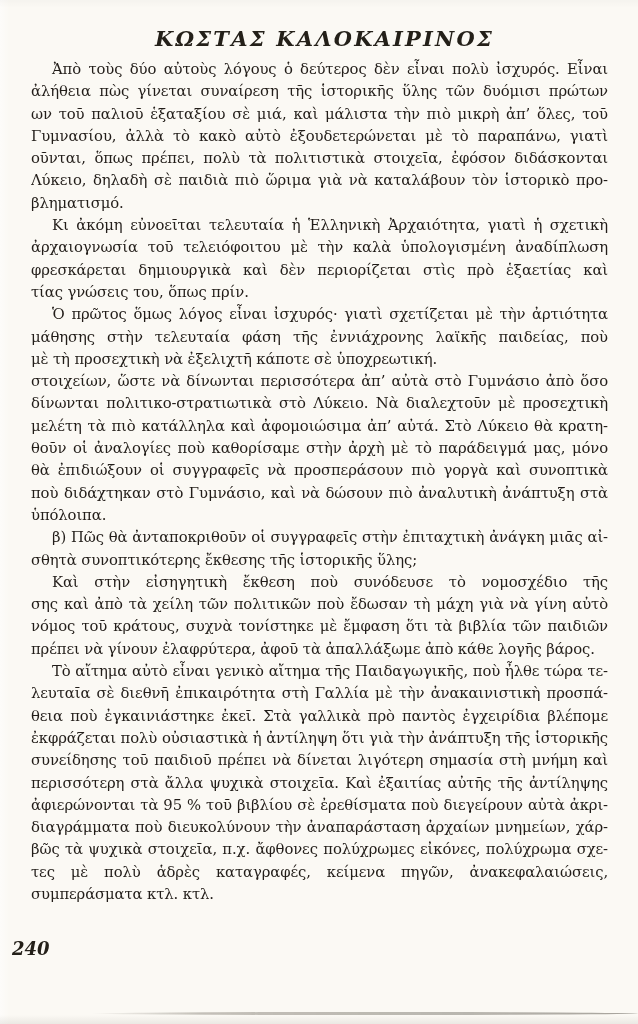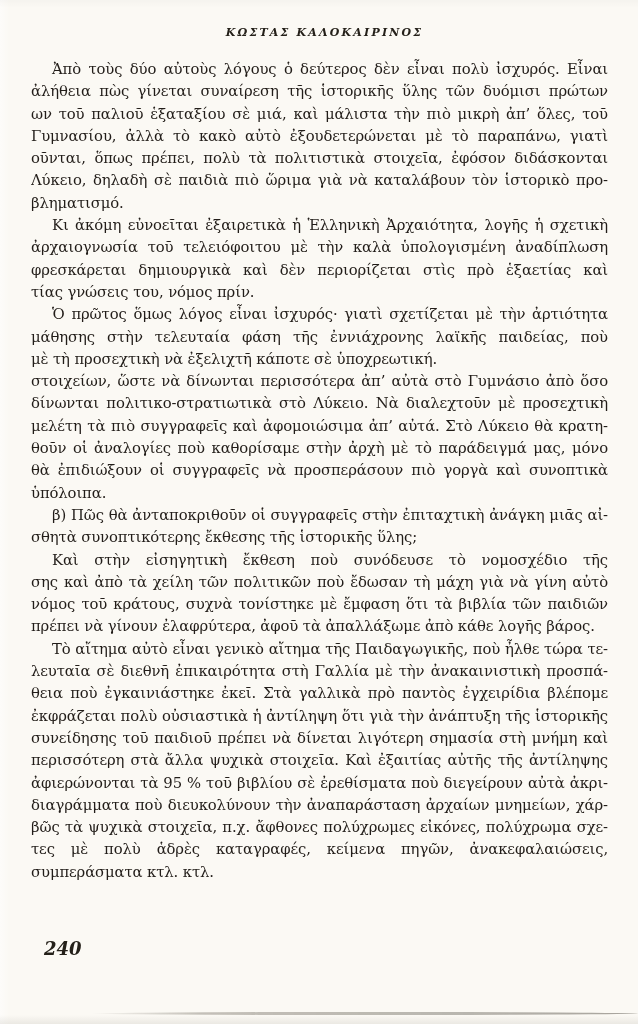--- a/index.html
+++ b/index.html
@@ -17,21 +17,21 @@
       linear-gradient(90deg, rgba(255,255,255,0.5) 0px, rgba(255,255,255,0) 10px),
       #fbf9f4;
     color:#221d19;
   }
   .running-head{
     position:absolute;
     top:26px;left:0;right:0;
     text-align:center;
     font-style:italic;
     font-weight:600;
-    font-size:11px;
+    font-size:21px;
     letter-spacing:2.2px;
     color:#242019;
     padding-left:11px;
   }
   .text-block{
     position:absolute;
     top:58px;
     left:31px;
     width:577px;
   }
@@ -44,21 +44,21 @@
     text-align:justify;
     text-align-last:justify;
     white-space:normal;
     overflow:hidden;
     color:#221d19;
   }
   .line.first{text-indent:21px;}
   .line.lastline{text-align-last:left;}
   .page-number{
     position:absolute;
-    left:44px;
+    left:12px;
     top:938px;
     font-style:italic;
     font-weight:600;
     font-size:18px;
     color:#242019;
     text-align:right;
   }
   .page-edge-shadow{
     position:absolute;
     left:90px;right:0;
@@ -85,36 +85,37 @@
       <div class="para">
         <div class="line first">Ἀπὸ τοὺς δύο αὐτοὺς λόγους ὁ δεύτερος δὲν εἶναι πολὺ ἰσχυρός. Εἶναι βέβαια</div>
         <div class="line">ἀλήθεια πὼς γίνεται συναίρεση τῆς ἱστορικῆς ὕλης τῶν δυόμισι πρώτων τάξε-</div>
         <div class="line">ων τοῦ παλιοῦ ἑξαταξίου σὲ μιά, καὶ μάλιστα τὴν πιὸ μικρὴ ἀπ’ ὅλες, τοῦ νέου</div>
         <div class="line">Γυμνασίου, ἀλλὰ τὸ κακὸ αὐτὸ ἐξουδετερώνεται μὲ τὸ παραπάνω, γιατὶ εὐνο-</div>
         <div class="line">οῦνται, ὅπως πρέπει, πολὺ τὰ πολιτιστικὰ στοιχεῖα, ἐφόσον διδάσκονται στὸ</div>
         <div class="line">Λύκειο, δηλαδὴ σὲ παιδιὰ πιὸ ὥριμα γιὰ νὰ καταλάβουν τὸν ἱστορικὸ προ-</div>
         <div class="line lastline">βληματισμό.</div>
       </div>
       <div class="para">
-        <div class="line first">Κι ἀκόμη εὐνοεῖται ἐξαιρετικὰ ἡ Ἑλληνικὴ Ἀρχαιότητα, λογῆς ἡ σχετικὴ</div>
+        <div class="line first">Κι ἀκόμη εὐνοεῖται τελευταία ἡ Ἑλληνικὴ Ἀρχαιότητα, γιατὶ ἡ σχετικὴ</div>
         <div class="line">ἀρχαιογνωσία τοῦ τελειόφοιτου μὲ τὴν καλὰ ὑπολογισμένη ἀναδίπλωση ξανα-</div>
         <div class="line">φρεσκάρεται δημιουργικὰ καὶ δὲν περιορίζεται στὶς πρὸ ἑξαετίας καὶ πενταε-</div>
-        <div class="line lastline">τίας γνώσεις του, νόμος πρίν.</div>
+        <div class="line lastline">τίας γνώσεις του, ὅπως πρίν.</div>
       </div>
       <div class="para">
         <div class="line first">Ὁ πρῶτος ὅμως λόγος εἶναι ἰσχυρός· γιατὶ σχετίζεται μὲ τὴν ἀρτιότητα τῆς</div>
         <div class="line">μάθησης στὴν τελευταία φάση τῆς ἐννιάχρονης λαϊκῆς παιδείας, ποὺ θεσπίσθηκε</div>
         <div class="line lastline">μὲ τὴ προσεχτικὴ νὰ ἐξελιχτῆ κάποτε σὲ ὑποχρεωτική.</div>
       </div>
       <div class="para">
         <div class="line">στοιχείων, ὥστε νὰ δίνωνται περισσότερα ἀπ’ αὐτὰ στὸ Γυμνάσιο ἀπὸ ὅσο θὰ</div>
         <div class="line">δίνωνται πολιτικο-στρατιωτικὰ στὸ Λύκειο. Νὰ διαλεχτοῦν μὲ προσεχτικὴ</div>
-        <div class="line">μελέτη τὰ πιὸ συγγραφεῖς καὶ ἀφομοιώσιμα ἀπ’ αὐτά. Στὸ Λύκειο θὰ κρατη-</div>
+        <div class="line">μελέτη τὰ πιὸ κατάλληλα καὶ ἀφομοιώσιμα ἀπ’ αὐτά. Στὸ Λύκειο θὰ κρατη-</div>
         <div class="line">θοῦν οἱ ἀναλογίες ποὺ καθορίσαμε στὴν ἀρχὴ μὲ τὸ παράδειγμά μας, μόνο ποὺ</div>
         <div class="line">θὰ ἐπιδιώξουν οἱ συγγραφεῖς νὰ προσπεράσουν πιὸ γοργὰ καὶ συνοπτικὰ αὐτὰ</div>
+        <div class="line">ποὺ διδάχτηκαν στὸ Γυμνάσιο, καὶ νὰ δώσουν πιὸ ἀναλυτικὴ ἀνάπτυξη στὰ</div>
         <div class="line lastline">ὑπόλοιπα.</div>
       </div>
       <div class="para">
         <div class="line first">β) Πῶς θὰ ἀνταποκριθοῦν οἱ συγγραφεῖς στὴν ἐπιταχτικὴ ἀνάγκη μιᾶς αἰ-</div>
         <div class="line lastline">σθητὰ συνοπτικότερης ἔκθεσης τῆς ἱστορικῆς ὕλης;</div>
       </div>
       <div class="para">
         <div class="line first">Καὶ στὴν εἰσηγητικὴ ἔκθεση ποὺ συνόδευσε τὸ νομοσχέδιο τῆς Μεταρρύθμι-</div>
         <div class="line">σης καὶ ἀπὸ τὰ χείλη τῶν πολιτικῶν ποὺ ἔδωσαν τὴ μάχη γιὰ νὰ γίνη αὐτὸ</div>
         <div class="line">νόμος τοῦ κράτους, συχνὰ τονίστηκε μὲ ἔμφαση ὅτι τὰ βιβλία τῶν παιδιῶν</div>

